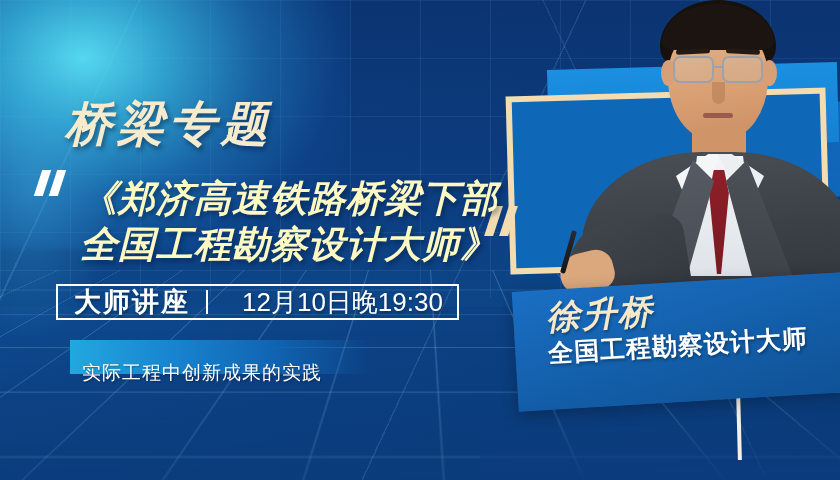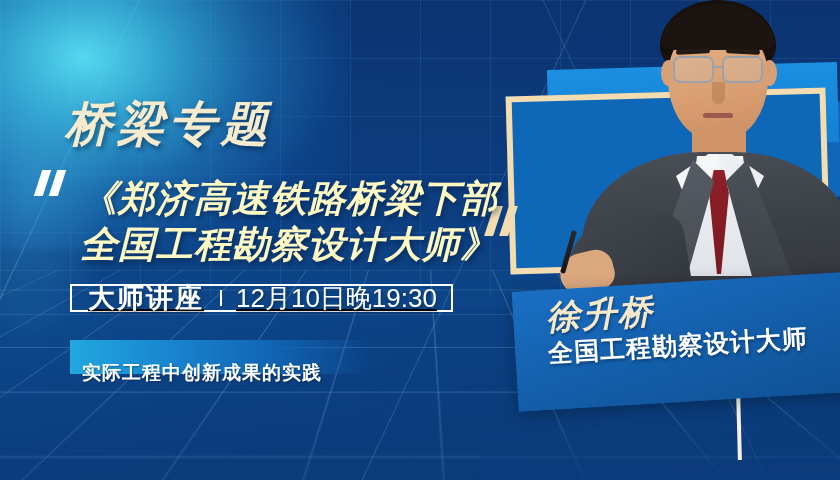--- a/index.html
+++ b/index.html
@@ -209,42 +209,43 @@
   .qbar.b1{left:2px;} .qbar.b2{left:17px;}
 
   .booktitle{
     position:absolute;left:80px;top:176px;width:420px;
     font-size:37px;font-weight:bold;font-style:italic;color:#fef9c3;
     line-height:1.25;letter-spacing:1px;
     text-shadow:2px 3px 5px rgba(0,20,50,.5);
   }
 
   .lecture-box{
-    position:absolute;left:70px;top:284px;height:28px;
-    display:flex;align-items:stretch;border:2px solid #ffffff;text-decoration:underline;
+    position:absolute;left:56px;top:284px;height:36px;
+    display:flex;align-items:stretch;border:2px solid #ffffff;
   }
   .lecture-label{
     display:flex;align-items:center;padding:0 16px;
     font-size:27px;font-weight:bold;color:#ffffff;letter-spacing:2px;
     text-shadow:1px 2px 3px rgba(0,0,0,.3);
   }
   .lecture-div{width:2px;background:#ffffff;margin:4px 0;}
   .lecture-time{
     display:flex;align-items:center;padding:0 14px;
     font-size:26px;font-weight:normal;color:#ffffff;letter-spacing:0px;
     text-shadow:1px 2px 3px rgba(0,0,0,.3);
+    margin-left:20px;
   }
 
   .tagline-wrap{
     position:absolute;left:70px;top:340px;width:300px;height:34px;
     background:linear-gradient(90deg,#21a8df 0%,#1884cf 34%,#1166b4 66%,rgba(15,88,155,0) 100%);
     display:flex;align-items:center;
   }
   .tagline{
-    padding-left:12px;font-size:19px;font-weight:bold;color:#ffffff;letter-spacing:1px;
+    padding-left:12px;font-size:19px;font-weight:normal;color:#ffffff;letter-spacing:1px;
     text-shadow:1px 1px 2px rgba(0,0,0,.35);
     margin-top:32px;
   }
 
   .vline-white{
     position:absolute;left:737px;top:392px;width:4px;height:68px;background:#f6f1e2;
     transform:rotate(-1.5deg);
   }
 </style>
 </head>

